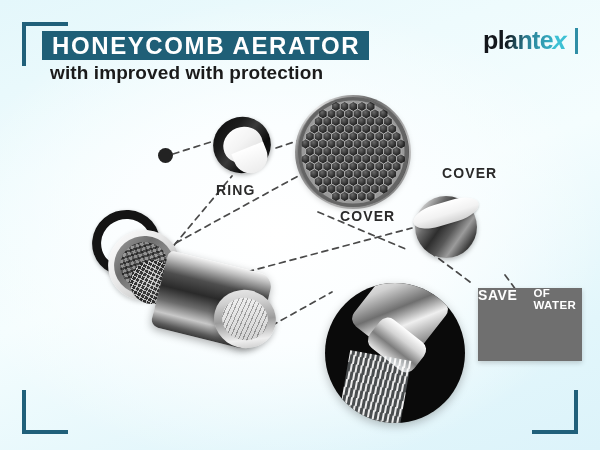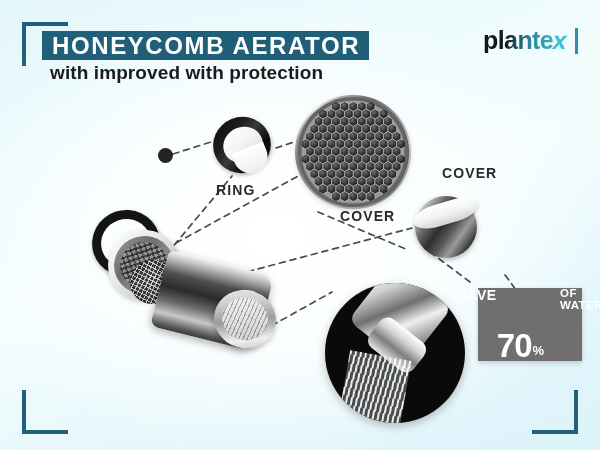--- a/index.html
+++ b/index.html
@@ -444,20 +444,16 @@
   </div>
 
   <div id="photo-inset">
     <div class="ph-spout"></div>
     <div class="ph-collar"></div>
     <div class="ph-stream"></div>
   </div>
 
   <div id="save-badge">
     <div class="sv">SAVE</div>
-    <div class="num-row">
-      <span class="num">70</span>
-      <span class="pct">%</span>
-    </div>
     <div class="of">OF WATER</div>
   </div>
 
 </div>
 
 </body></html>

